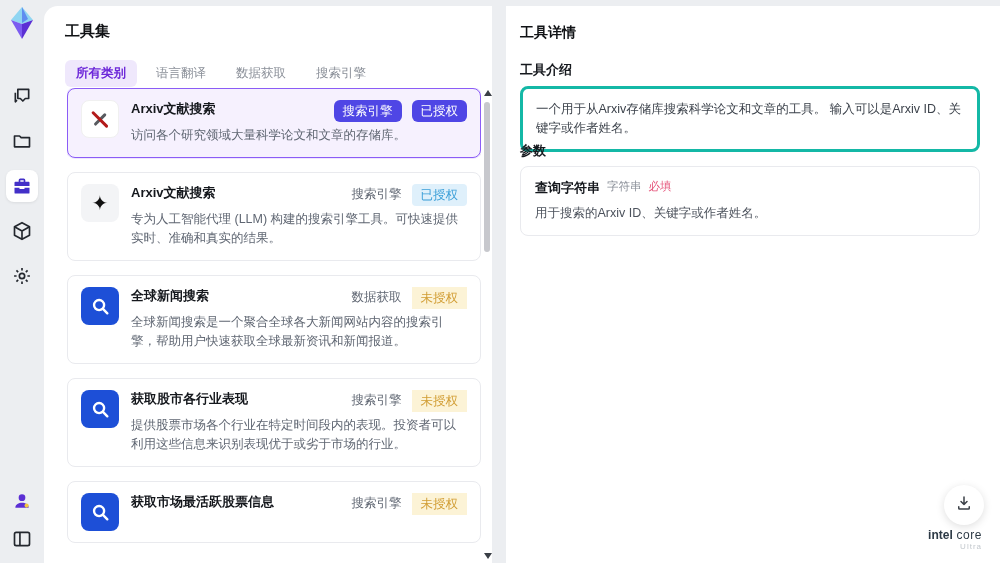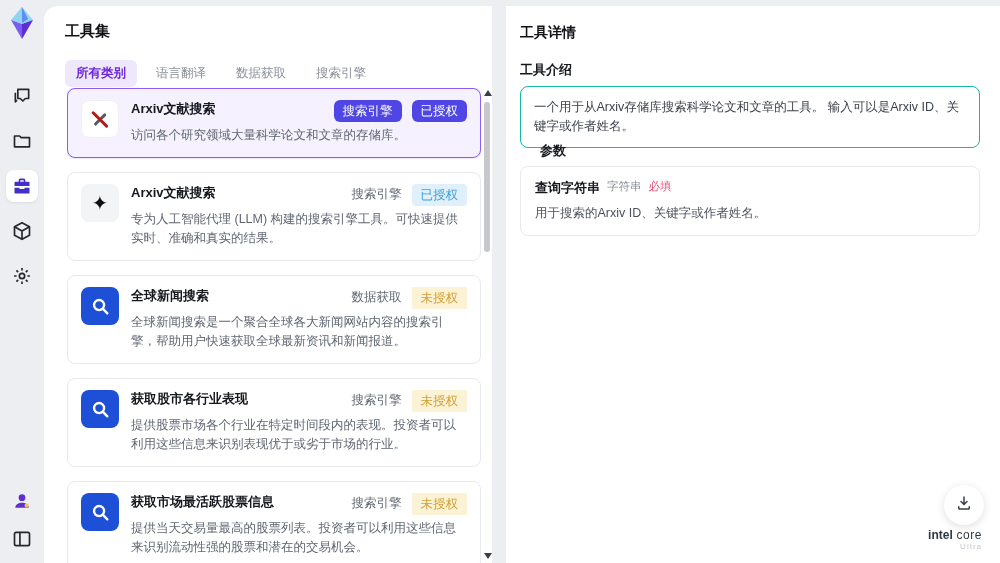--- a/index.html
+++ b/index.html
@@ -44,22 +44,22 @@
   .card-desc { font-size:12.5px; color:#5f6672; line-height:1.55; margin-top:4px; }
   
   .sb-track { position:absolute; left:439px; top:82px; width:8px; height:475px; }
   .sb-up { position:absolute; left:1px; top:2px; width:0; height:0; border-left:4px solid transparent; border-right:4px solid transparent; border-bottom:6px solid #3a3f46; }
   .sb-down { position:absolute; left:1px; bottom:4px; width:0; height:0; border-left:4px solid transparent; border-right:4px solid transparent; border-top:6px solid #3a3f46; }
   .sb-thumb { position:absolute; left:1px; top:14px; width:6px; height:150px; background:#c7c8cd; border-radius:3px; }
   
   .detail { position:absolute; left:462px; top:0; right:0; bottom:0; }
   .detail-title { position:absolute; left:14px; top:18px; font-size:14px; font-weight:bold; color:#101215; }
   .sec-h1 { position:absolute; left:14px; top:55px; font-size:13px; font-weight:bold; color:#15181d; }
-  .intro-box { position:absolute; left:14px; top:80px; width:460px; border:1px solid #14b8a6; border-radius:8px; background:#fff; padding:11px 13px; font-size:12.5px; color:#3c424b; line-height:1.5; }
-  .sec-h2 { position:absolute; left:14px; top:136px; font-size:13px; font-weight:bold; color:#15181d;margin-left:20px; }
+  .intro-box { position:absolute; left:14px; top:80px; width:460px; border:3px solid #14b8a6; border-radius:8px; background:#fff; padding:11px 13px; font-size:12.5px; color:#3c424b; line-height:1.5; }
+  .sec-h2 { position:absolute; left:14px; top:136px; font-size:13px; font-weight:bold; color:#15181d; }
   .param-card { position:absolute; left:14px; top:160px; width:460px; border:1px solid #e9eaee; border-radius:8px; background:#fff; padding:12px 14px; }
   .param-line { display:flex; align-items:flex-start; gap:7px; }
   .param-name { font-size:13px; font-weight:bold; color:#15181d; }
   .param-type { font-size:11.5px; color:#8a8f98; }
   .param-req { font-size:11.5px; color:#e5537a; }
   .param-desc { font-size:12.5px; color:#4c525c; margin-top:7px; line-height:1.5; }
   
   .dl-btn { position:absolute; right:16px; bottom:38px; width:40px; height:40px; border-radius:50%; background:#fff; box-shadow:0 2px 8px rgba(0,0,0,.13); display:flex; align-items:center; justify-content:center; cursor:pointer; z-index:6; }
   .brand { position:absolute; right:10px; bottom:12px; width:70px; text-align:center; z-index:6; }
   .brand-main { font-size:12px; color:#2d3a46; letter-spacing:.5px; }
@@ -240,21 +240,20 @@
         </svg>
       </div>
       <div class="card-main">
         <div class="card-top">
           <div class="card-title">获取市场最活跃股票信息</div>
           <div class="card-badges">
             <span class="cat-text">搜索引擎</span>
             <span class="pill amber">未授权</span>
           </div>
         </div>
-        <div class="card-desc">提供当天交易量最高的股票列表。投资者可以利用这些信息来识别流动性强的股票和潜在的交易机会。</div>
       </div>
     </div>
 
   </div>
 
   <div class="sb-track">
     <div class="sb-up"></div>
     <div class="sb-thumb"></div>
     <div class="sb-down"></div>
   </div>

